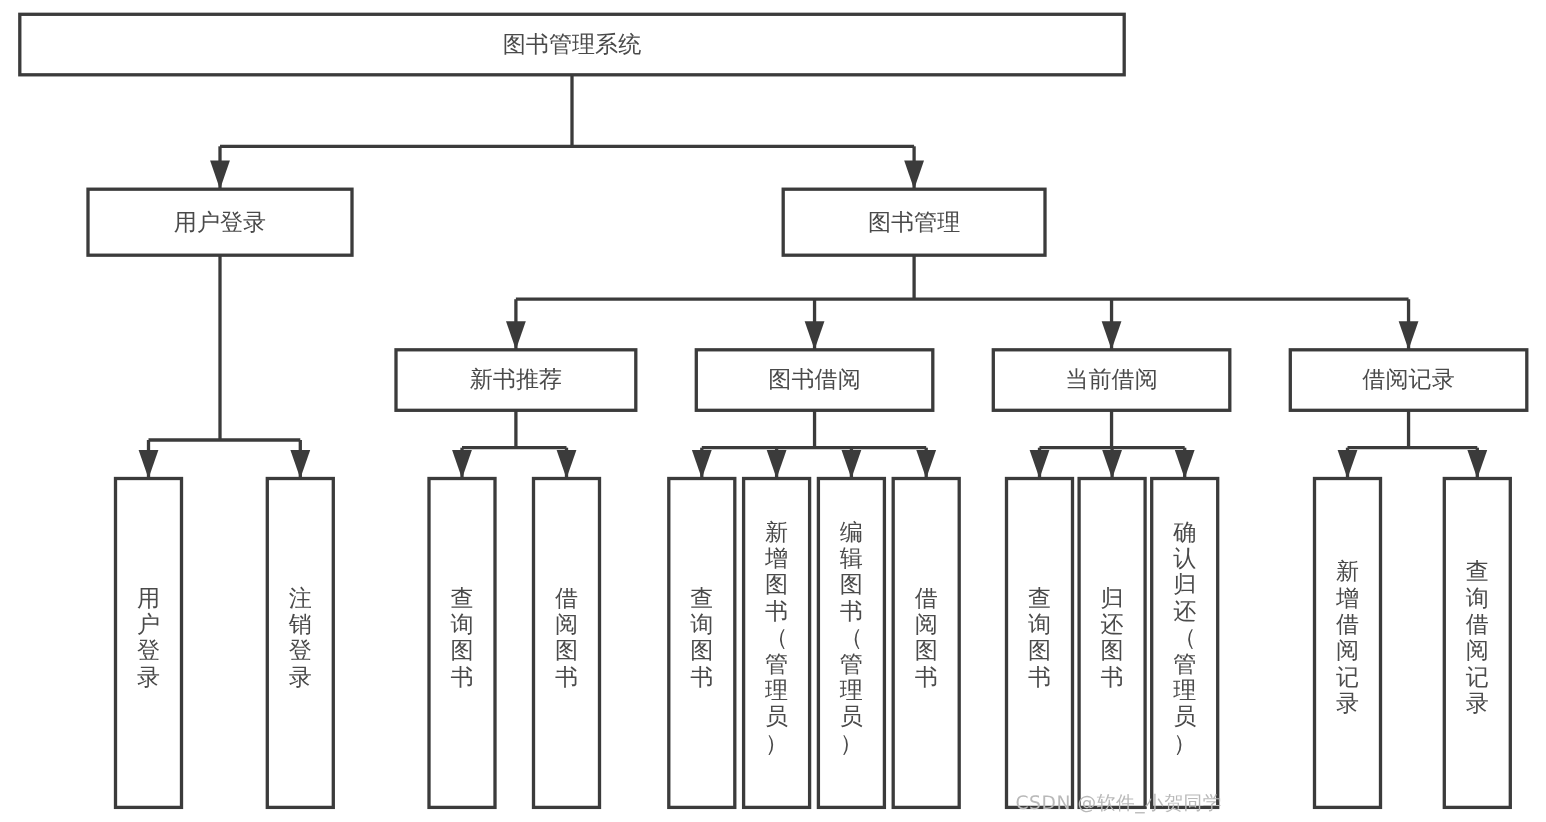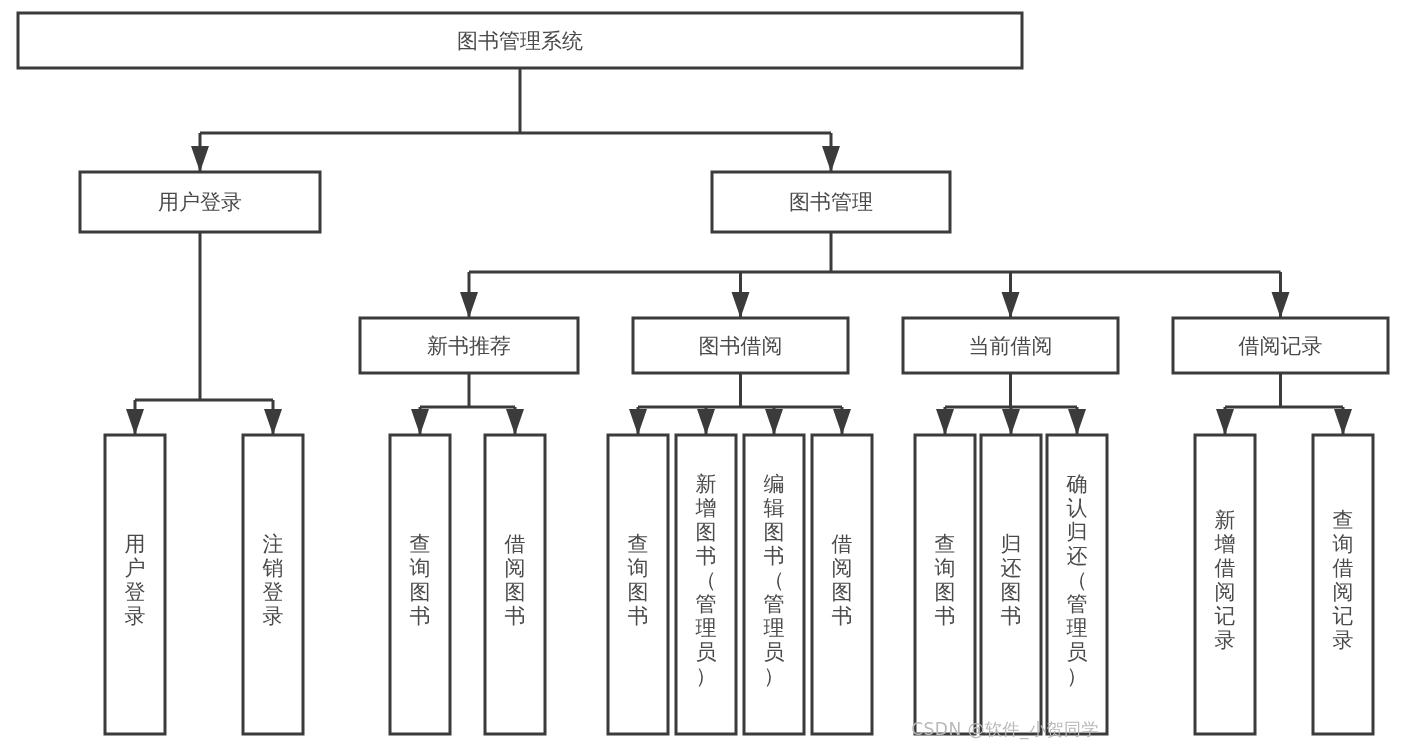--- a/index.html
+++ b/index.html
@@ -51,21 +51,21 @@
     dominant-baseline: middle;
   }
   .node-label-vertical {
     fill: #4a4a4a;
     font-family: "DejaVu Sans", "Liberation Sans", sans-serif;
     font-size: 21px;
     text-anchor: middle;
   }
   .watermark-text {
     position: absolute;
-    right: 28px;
+    right: 16px;
     bottom: 6px;
     font-family: "DejaVu Sans", "Liberation Sans", sans-serif;
     font-size: 17px;
     color: #b9b9b9;
     white-space: nowrap;
     letter-spacing: 0.5px;
     user-select: none;
   }
 </style>
 </head>

